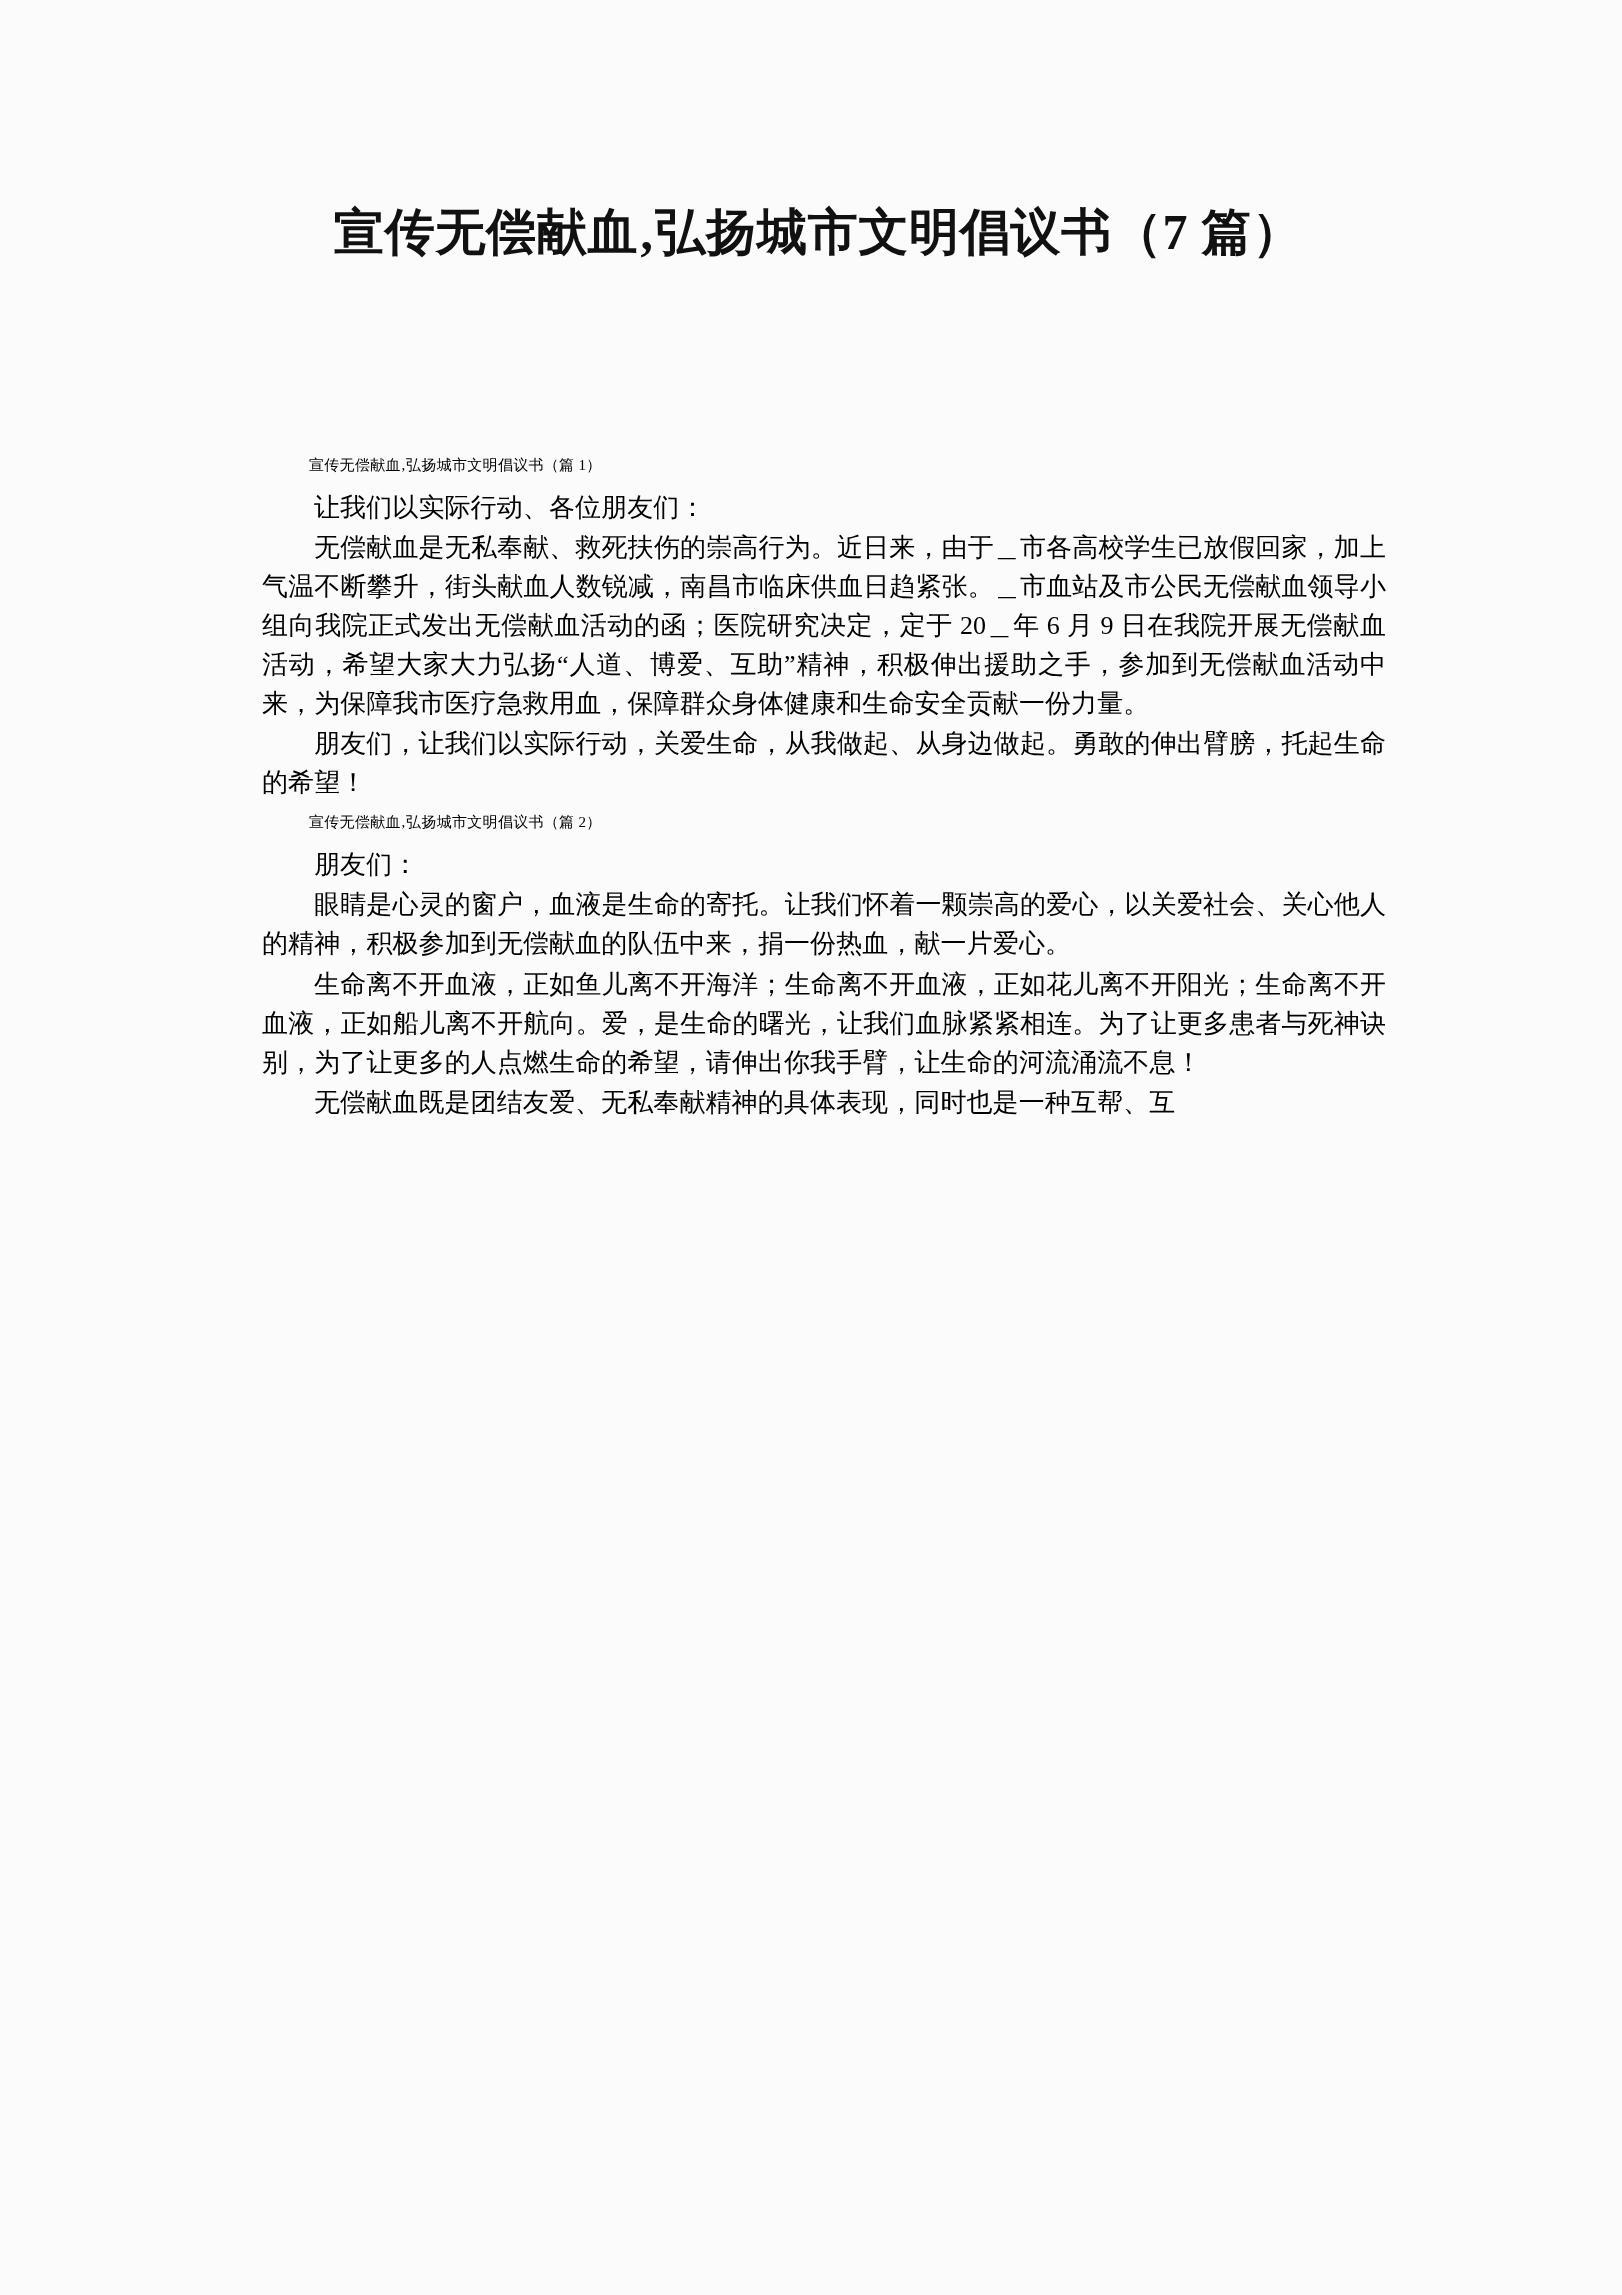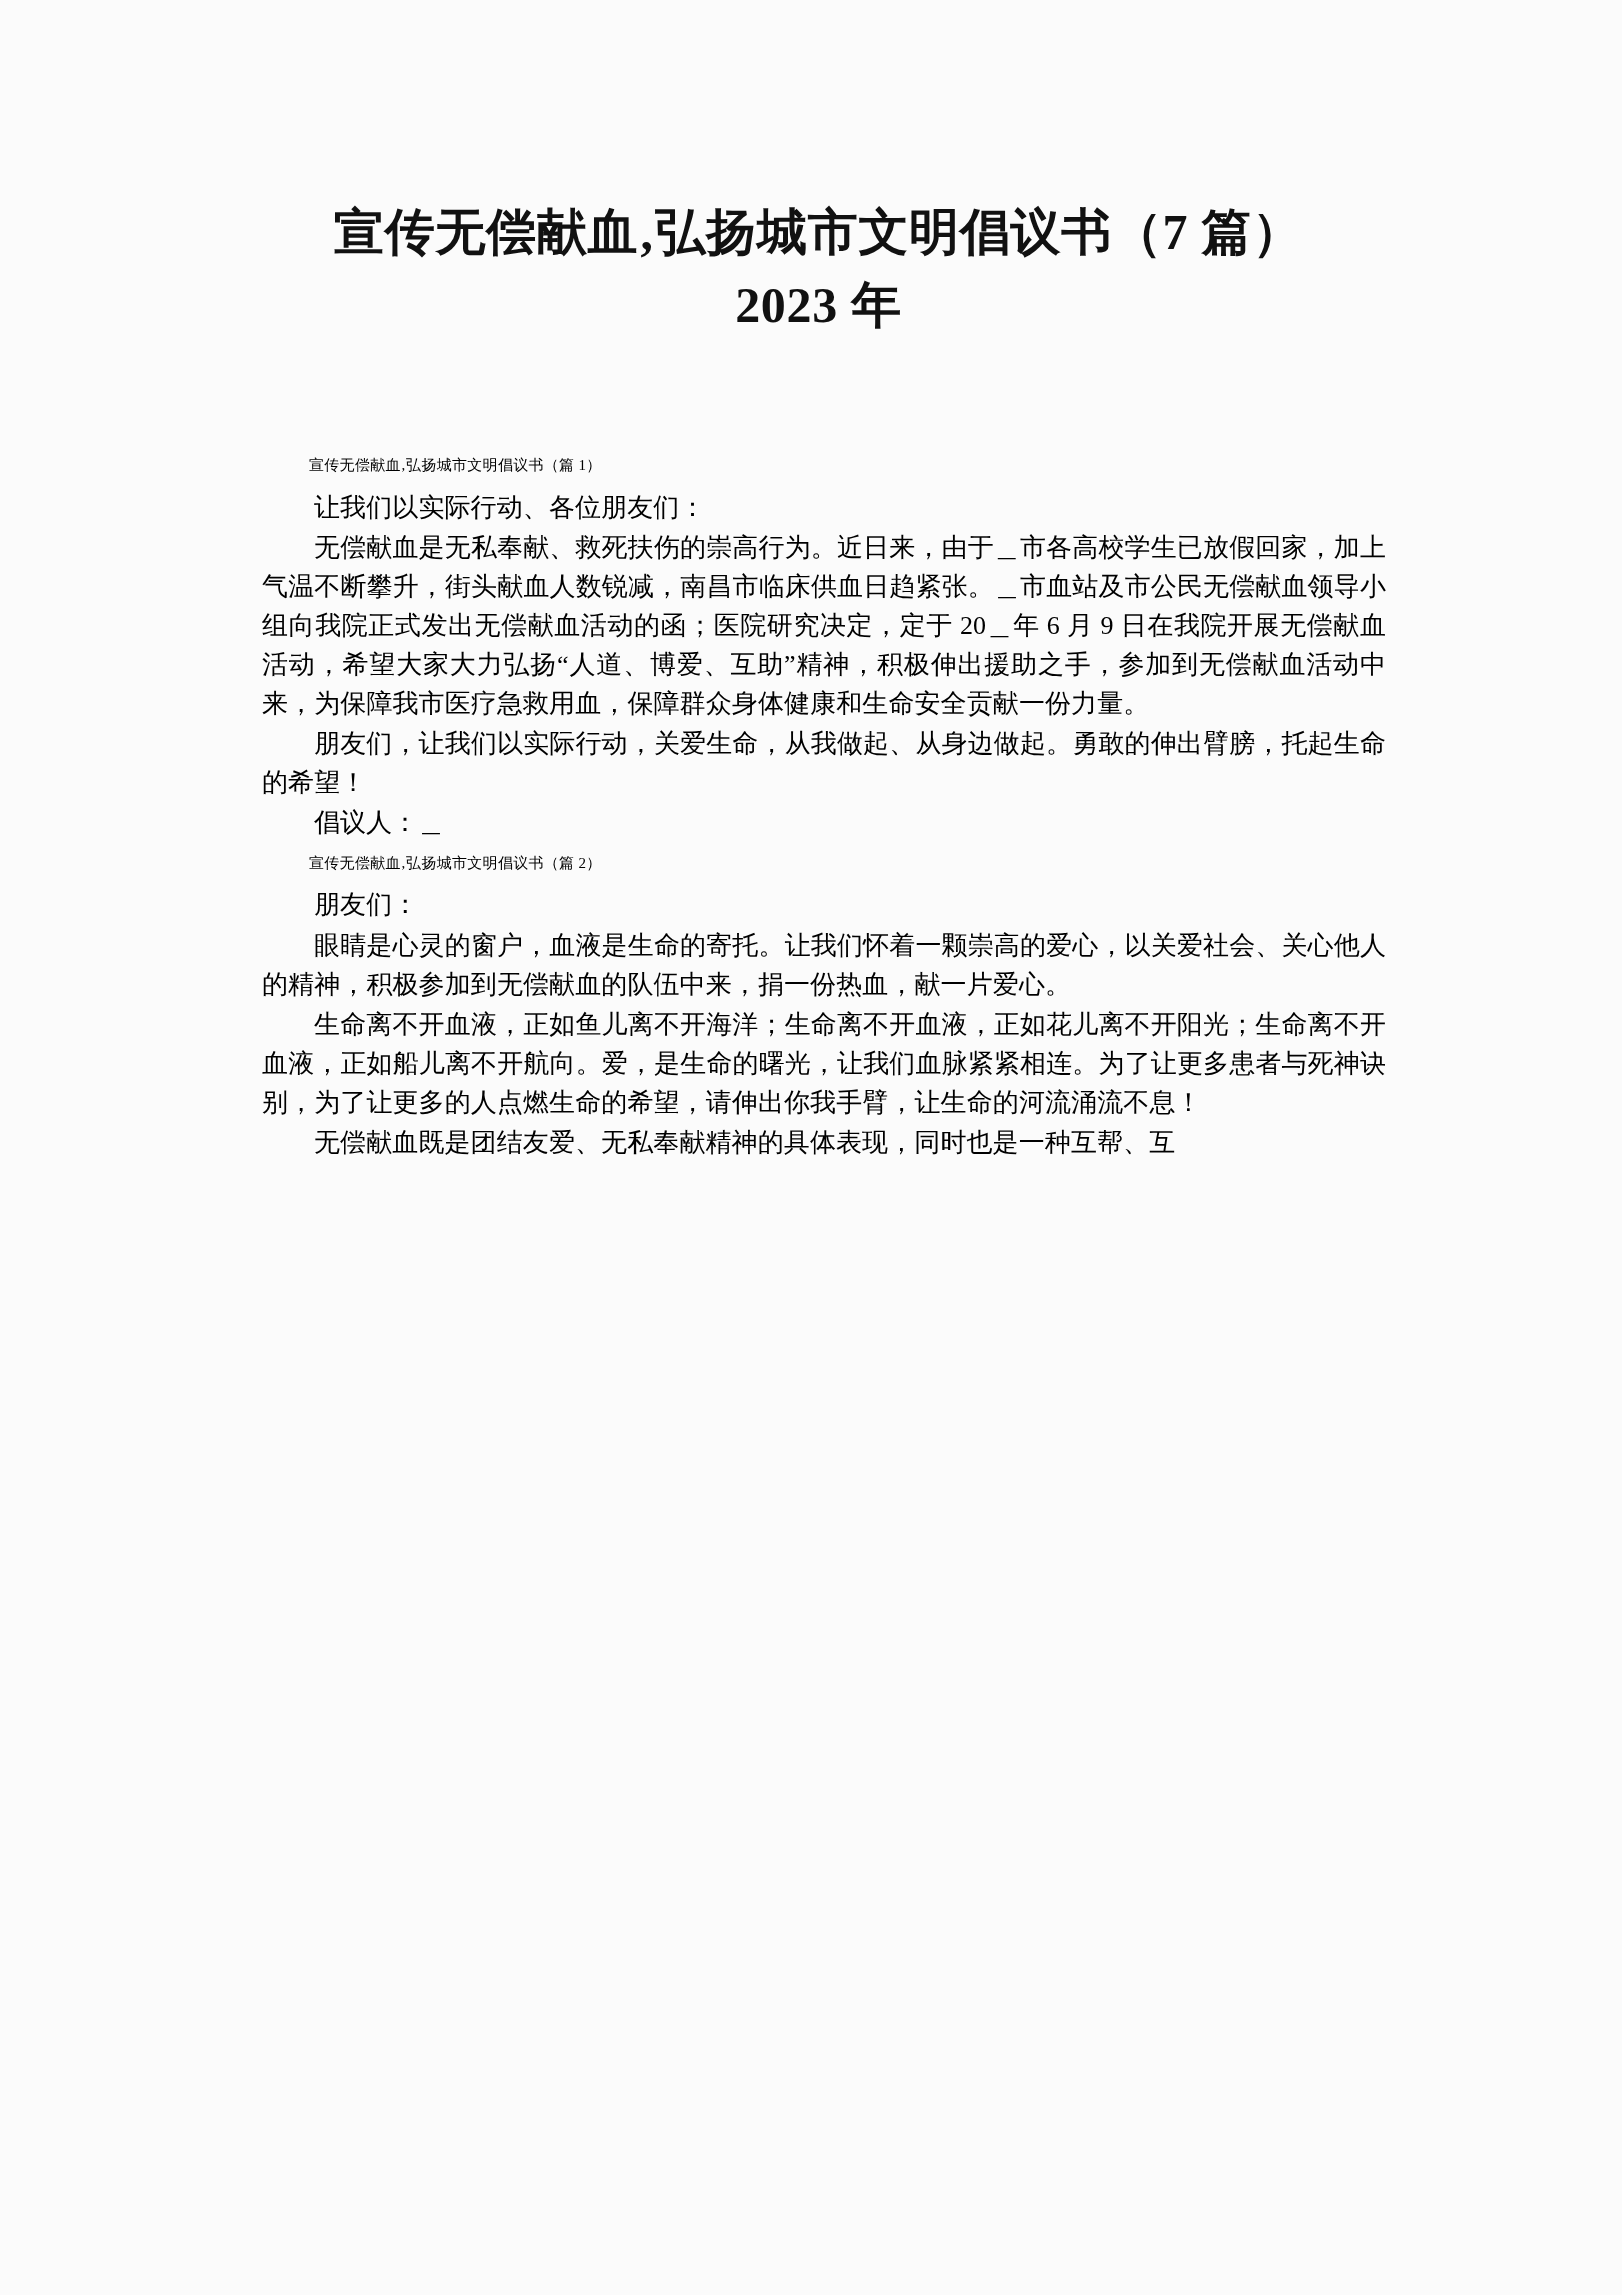--- a/index.html
+++ b/index.html
@@ -65,30 +65,28 @@
     margin: 0 0 1.3px 0;
   }
 </style>
 </head>
 <body>
 
 <div class="page">
 
   <div class="doc-title">
     <span class="t-line">宣传无偿献血‚弘扬城市文明倡议书（7 篇）</span>
-    <span class="t-line">2023 年</span>
   </div>
 
   <div class="body-col">
 
     <p class="section-heading">宣传无偿献血‚弘扬城市文明倡议书（篇 1）</p>
     <p class="para">让我们以实际行动、各位朋友们：</p>
     <p class="para">无偿献血是无私奉献、救死扶伤的崇高行为。近日来，由于＿市各高校学生已放假回家，加上气温不断攀升，街头献血人数锐减，南昌市临床供血日趋紧张。＿市血站及市公民无偿献血领导小组向我院正式发出无偿献血活动的函；医院研究决定，定于 20＿年 6 月 9 日在我院开展无偿献血活动，希望大家大力弘扬“人道、博爱、互助”精神，积极伸出援助之手，参加到无偿献血活动中来，为保障我市医疗急救用血，保障群众身体健康和生命安全贡献一份力量。</p>
     <p class="para">朋友们，让我们以实际行动，关爱生命，从我做起、从身边做起。勇敢的伸出臂膀，托起生命的希望！</p>
-    <p class="sign-line">倡议人：＿</p>
     <p class="section-heading">宣传无偿献血‚弘扬城市文明倡议书（篇 2）</p>
     <p class="para">朋友们：</p>
     <p class="para">眼睛是心灵的窗户，血液是生命的寄托。让我们怀着一颗崇高的爱心，以关爱社会、关心他人的精神，积极参加到无偿献血的队伍中来，捐一份热血，献一片爱心。</p>
     <p class="para">生命离不开血液，正如鱼儿离不开海洋；生命离不开血液，正如花儿离不开阳光；生命离不开血液，正如船儿离不开航向。爱，是生命的曙光，让我们血脉紧紧相连。为了让更多患者与死神诀别，为了让更多的人点燃生命的希望，请伸出你我手臂，让生命的河流涌流不息！</p>
     <p class="para">无偿献血既是团结友爱、无私奉献精神的具体表现，同时也是一种互帮、互</p>
 
   </div>
 </div>
 
 

